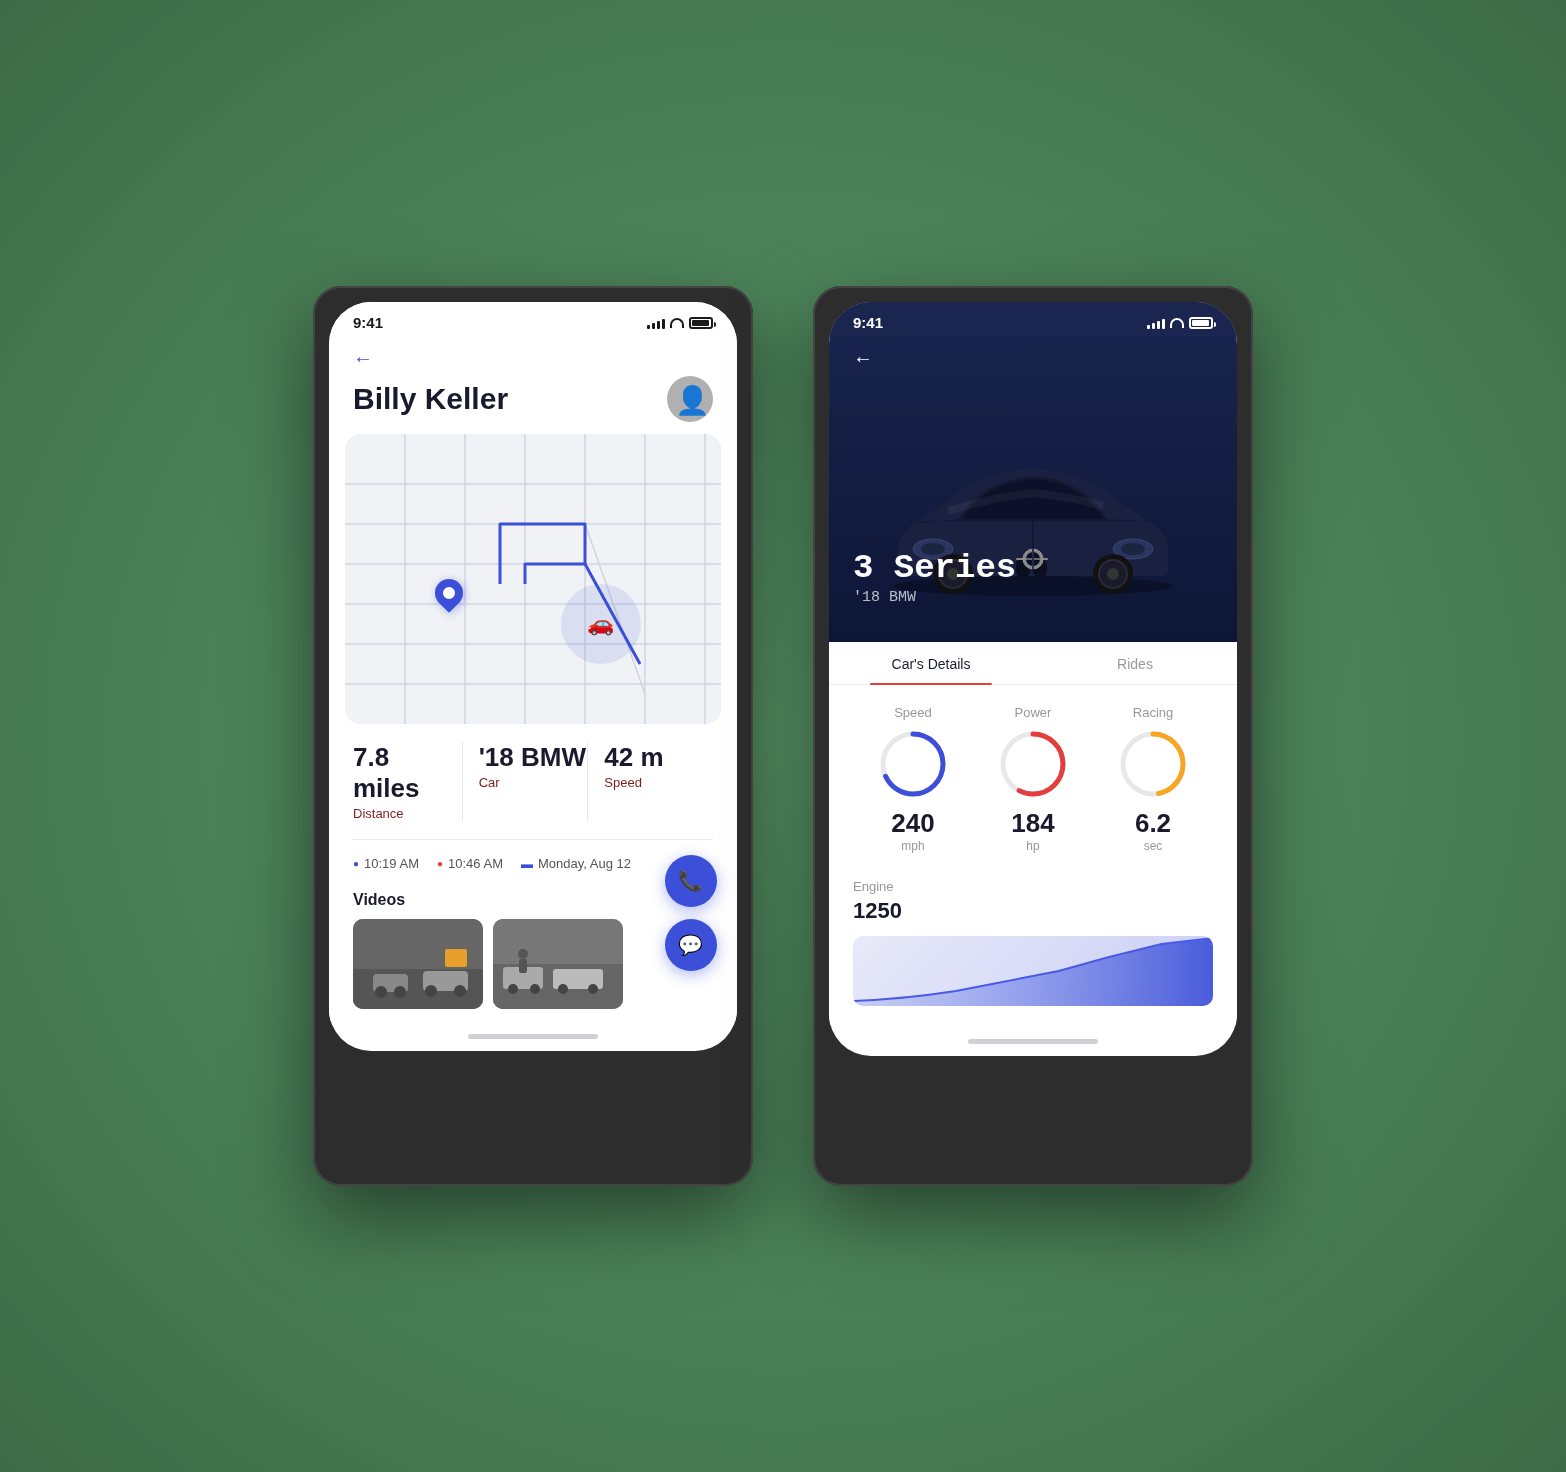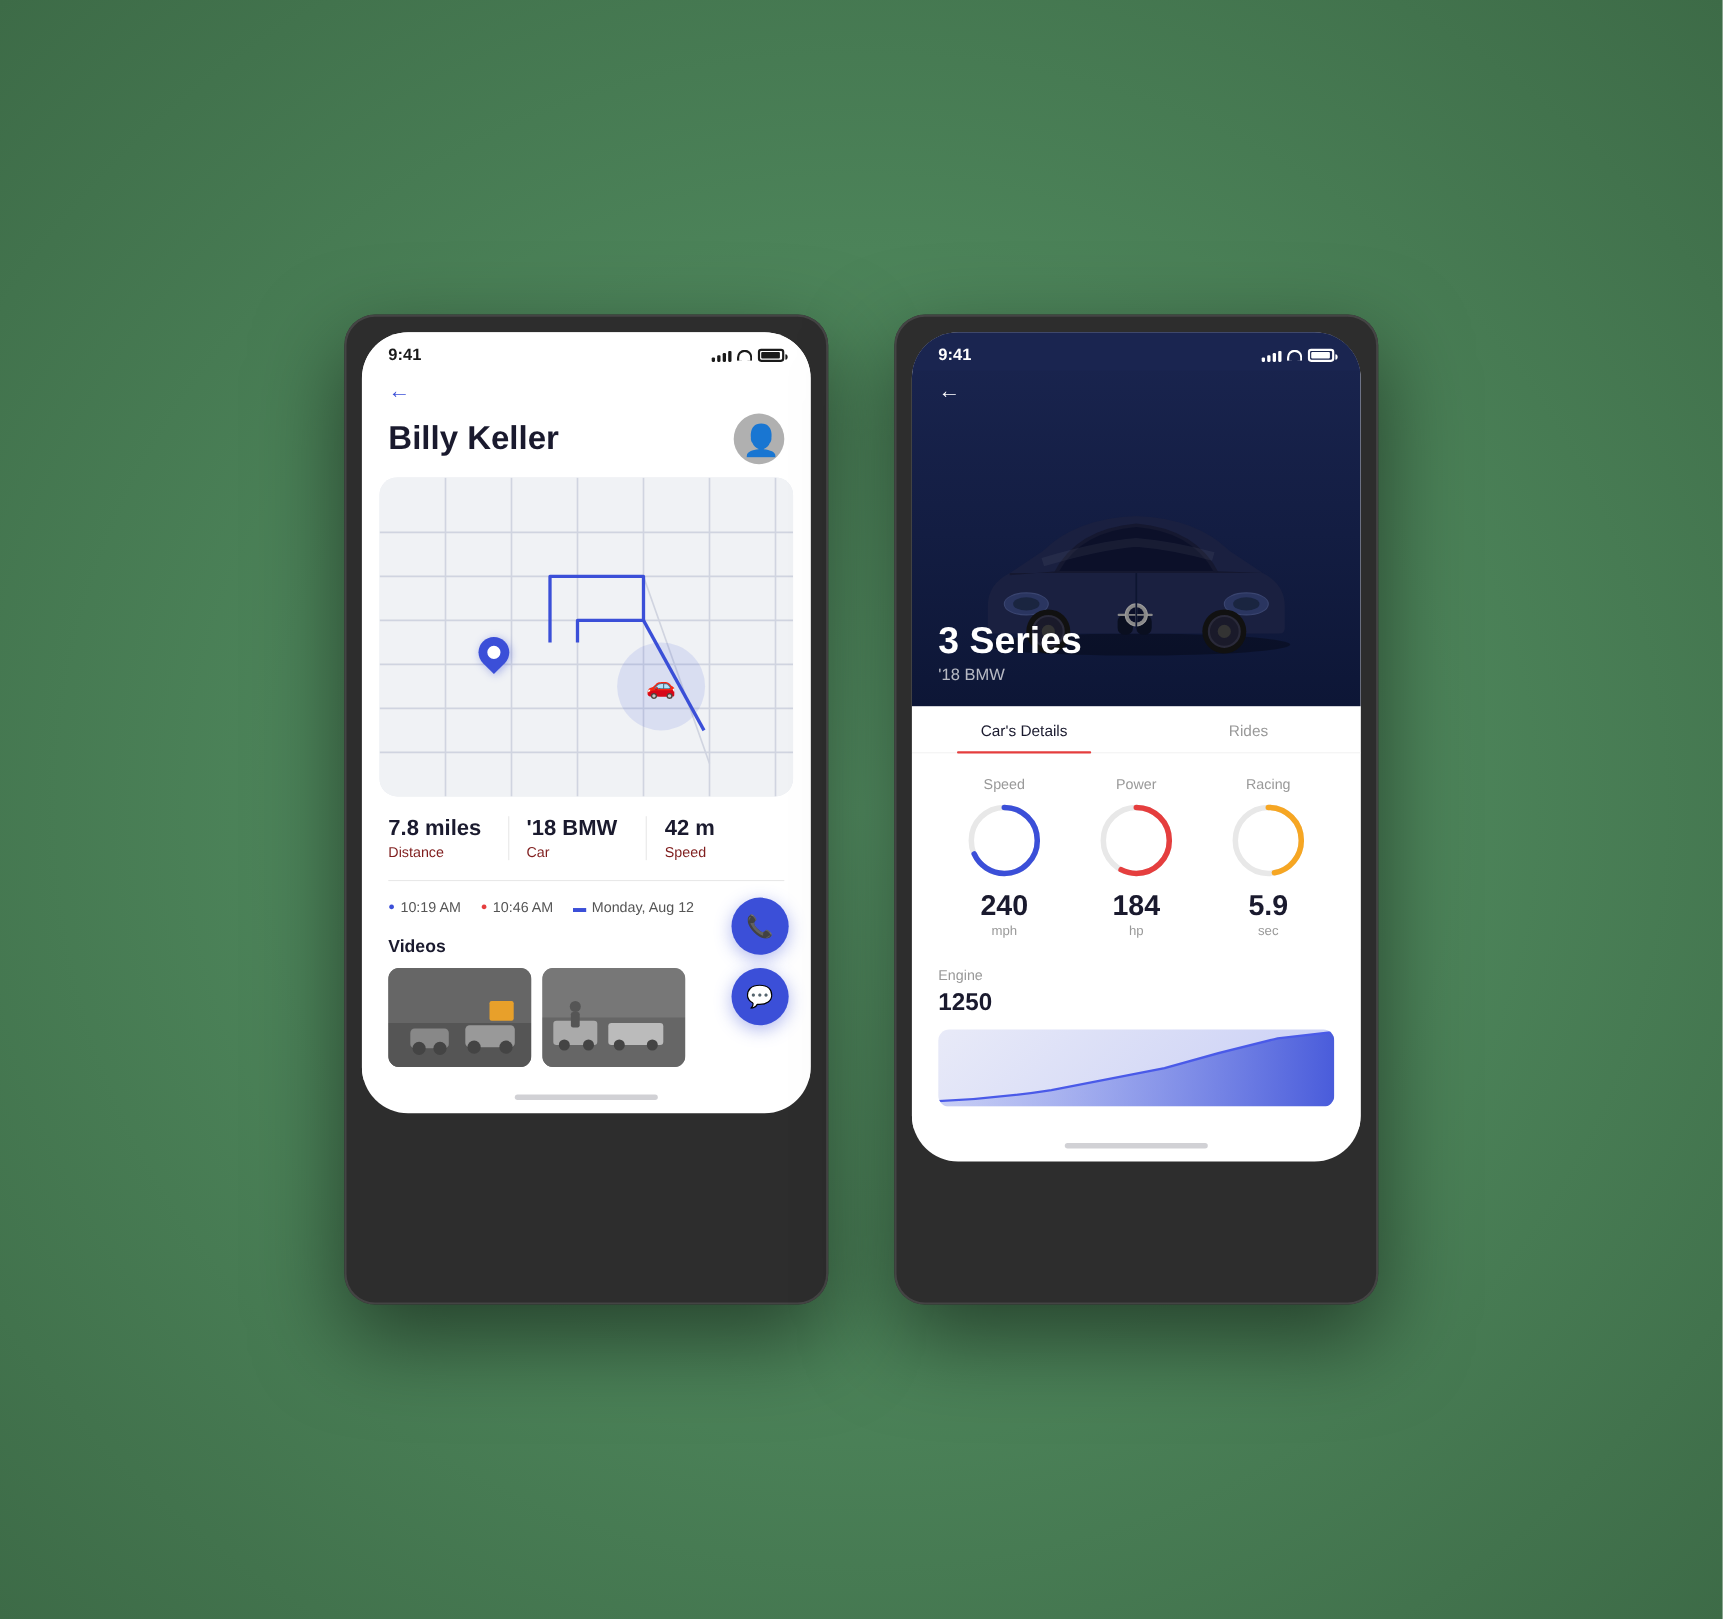--- a/index.html
+++ b/index.html
@@ -189,21 +189,21 @@
     .stat-item {
       flex: 1;
       display: flex;
       flex-direction: column;
     }
     .stat-item + .stat-item {
       border-left: 1px solid #e8e8e8;
       padding-left: 16px;
     }
     .stat-value {
-      font-size: 20px;
+      font-size: 26px;
       font-weight: 700;
       color: #1a1a2e;
     }
     .stat-label {
       font-size: 13px;
       color: #7f1d1d;
       margin-top: 2px;
     }
 
     
@@ -304,22 +304,23 @@
       width: 100%;
       height: 260px;
       display: flex;
       align-items: center;
       justify-content: center;
       position: relative;
     }
     
     .car-hero-info {
       position: absolute;
-      bottom: 20px;
+      bottom: 36px;
       left: 24px;
+      font-family: Liberation Mono, monospace;
     }
     .car-model {
       font-size: 34px;
       font-weight: 800;
       color: #fff;
     }
     .car-year {
       font-size: 15px;
       color: rgba(255,255,255,0.7);
       margin-top: 2px;
@@ -720,21 +721,21 @@
 
         <div class="metric-item">
           <span class="metric-label">Racing</span>
           <div class="gauge-container">
             <svg class="gauge-svg" viewBox="0 0 72 72">
               <circle class="gauge-bg" cx="36" cy="36" r="30"></circle>
               <circle class="gauge-fill gauge-orange" cx="36" cy="36" r="30"></circle>
             </svg>
           </div>
           <div class="metric-value-row">
-            <div class="metric-value">5.9</div>
+            <div class="metric-value">6.2</div>
             <div class="metric-unit">sec</div>
           </div>
         </div>
 
       </div>
     </div>
 
     <div class="engine-section">
       <div class="engine-label">Engine</div>
       <div class="engine-value">1250</div>

